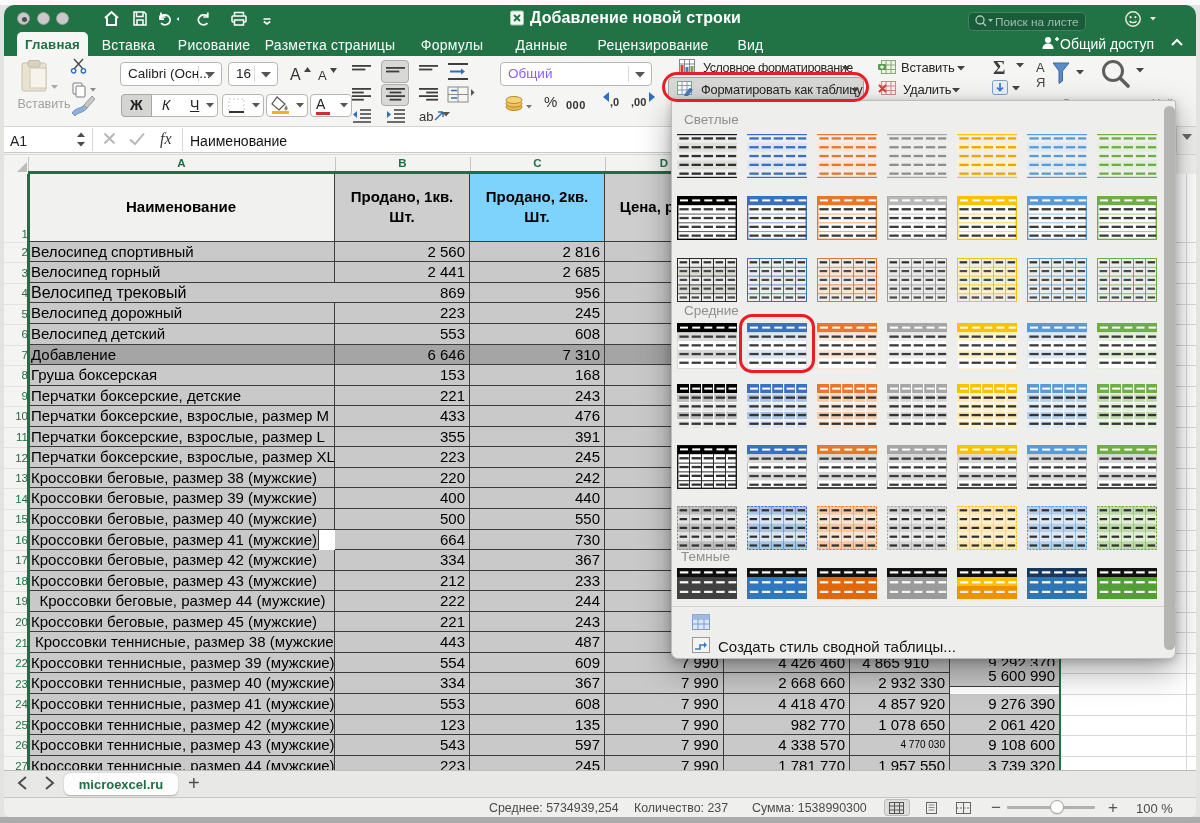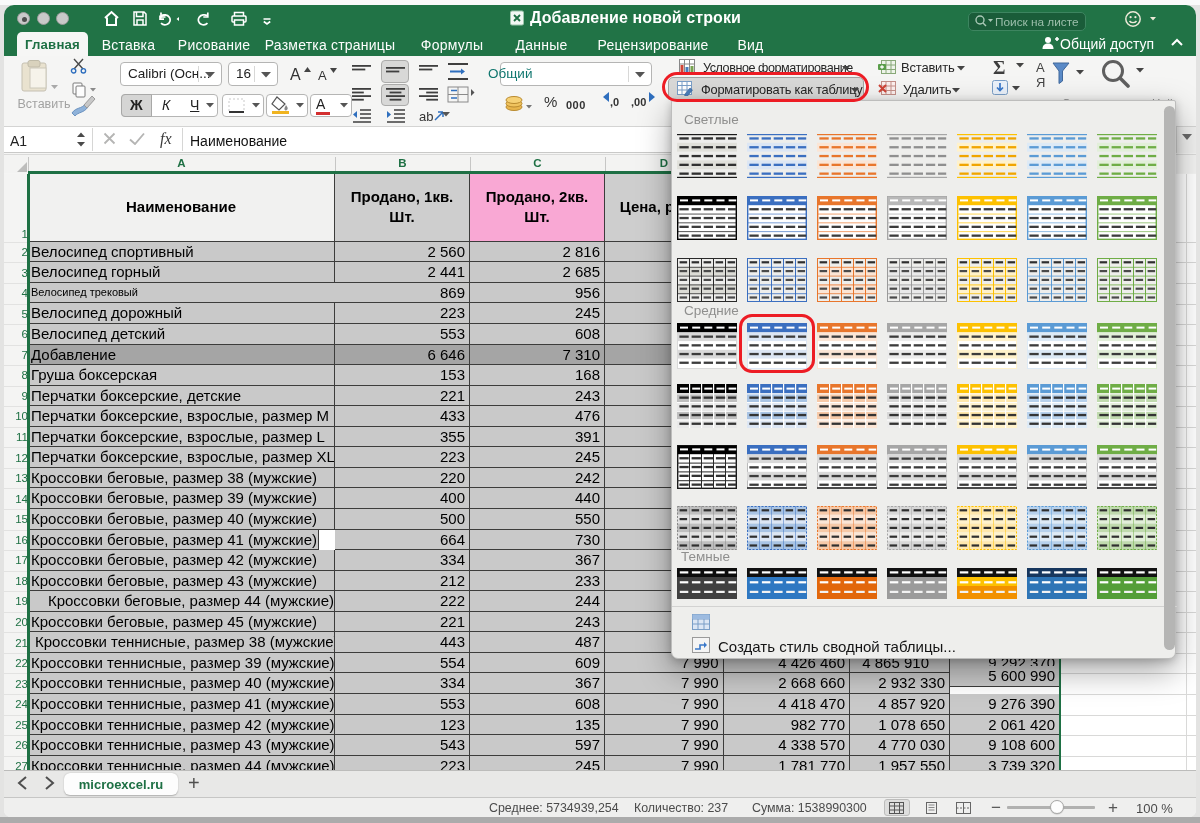--- a/index.html
+++ b/index.html
@@ -252,21 +252,21 @@
     </div>
 <div class="" style="position:absolute;left:415px;top:102px;"><span style="font-size:13px;color:#333">ab</span><svg width="12" height="12" style="margin-left:1px;display:inline">
         <path d="M1 11 L9 3 M9 3 v5 M9 3 h-5" stroke="#2f6fbe" stroke-width="1.5" fill="none"></path>
       </svg></div>
 <div class="" style="position:absolute;left:438px;top:107px;">
       <svg width="10" height="6">
         <path d="M0 0 l4 4.5 4 -4.5" fill="#555"></path>
       </svg>
     </div>
 <div class="" style="left:496px;top:57px;width:152px;height:24px;background:#fff;border:1px solid #b5b5b4;border-radius:4px;"></div>
-    <div class="" style="position:absolute;left:484px;top:60.75px;font-size:13.5px;color:#0f766e;">Общий</div>
+    <div class="" style="position:absolute;left:504px;top:60.75px;font-size:13.5px;color:#8b5cf6;">Общий</div>
     <div class="" style="position:absolute;left:631px;top:66.5px;">
       <svg width="10" height="6">
         <path d="M0 0 l5 5.5 5 -5.5" fill="#555"></path>
       </svg>
     </div>
     <div class="" style="left:624px;top:61px;width:1px;height:16px;background:#d8d8d7;"></div>
 <div class="" style="position:absolute;left:500px;top:87px;">
       <svg width="30" height="20">
         <ellipse cx="10" cy="15" rx="8" ry="3.5" fill="#e8b54c" stroke="#b98a2f"></ellipse>
         <ellipse cx="10" cy="11.5" rx="8" ry="3.5" fill="#f0c35e" stroke="#b98a2f"></ellipse>
@@ -511,42 +511,42 @@
       <div style="left:0;top:545.2px;width:24px;text-align:right;color:#1e7044;font-size:11.5px;">25</div>
       <div style="left:0;top:541.0px;width:28px;height:1px;background:#e2e2e1"></div>
       <div style="left:0;top:565.8px;width:24px;text-align:right;color:#1e7044;font-size:11.5px;">26</div>
       <div style="left:0;top:561.6px;width:28px;height:1px;background:#e2e2e1"></div>
       <div style="left:0;top:586.3px;width:24px;text-align:right;color:#1e7044;font-size:11.5px;">27</div>
       <div style="left:0;top:582.1px;width:28px;height:1px;background:#e2e2e1"></div>
     </div>
 <div style="position:absolute;left:0;top:0">
       <div style="position:absolute;left:24px;top:168.5px;width:307px;height:68.30000000000001px;background:#f1f1f0;border-right:1px solid #3c3c3b;border-bottom:1px solid #3c3c3b;display:flex;align-items:center;justify-content:center;text-align:center;font-weight:bold;font-size:15px;color:#000;line-height:1.35;">Наименование</div>
       <div style="position:absolute;left:331px;top:168.5px;width:135px;height:68.30000000000001px;background:#cecece;border-right:1px solid #3c3c3b;border-bottom:1px solid #3c3c3b;display:flex;align-items:center;justify-content:center;text-align:center;font-weight:bold;font-size:15px;color:#000;line-height:1.35;">Продано, 1кв.<br>Шт.</div>
-      <div style="position:absolute;left:466px;top:168.5px;width:135px;height:68.30000000000001px;background:#f9a8d4;border-right:1px solid #3c3c3b;border-bottom:1px solid #3c3c3b;display:flex;align-items:center;justify-content:center;text-align:center;font-weight:bold;font-size:15px;color:#000;line-height:1.35;">Продано, 2кв.<br>Шт.</div>
+      <div style="position:absolute;left:466px;top:168.5px;width:135px;height:68.30000000000001px;background:#7dd3fc;border-right:1px solid #3c3c3b;border-bottom:1px solid #3c3c3b;display:flex;align-items:center;justify-content:center;text-align:center;font-weight:bold;font-size:15px;color:#000;line-height:1.35;">Продано, 2кв.<br>Шт.</div>
       <div style="position:absolute;left:601px;top:168.5px;width:118.5px;height:68.30000000000001px;background:#cecece;border-right:1px solid #3c3c3b;border-bottom:1px solid #3c3c3b;display:flex;align-items:center;justify-content:center;text-align:center;font-weight:bold;font-size:15px;color:#000;line-height:1.35;">
         <span style="position:relative;left:-6px">Цена, руб.</span>
       </div>
       <div style="position:absolute;left:719.5px;top:168.5px;width:126.5px;height:68.30000000000001px;background:#cecece;border-right:1px solid #3c3c3b;border-bottom:1px solid #3c3c3b;"></div>
       <div style="position:absolute;left:846px;top:168.5px;width:100px;height:68.30000000000001px;background:#cecece;border-right:1px solid #3c3c3b;border-bottom:1px solid #3c3c3b;"></div>
       <div style="position:absolute;left:946px;top:168.5px;width:110px;height:68.30000000000001px;background:#cecece;border-right:1px solid #3c3c3b;border-bottom:1px solid #3c3c3b;"></div>
       <div style="position:absolute;left:24px;top:236.8px;width:307px;height:20.552999999999997px;background:#c9c9c9;border-right:1px solid #3c3c3b;border-bottom:1px solid #3c3c3b;font-size:15px;color:#000;font-weight:normal;text-align:left;line-height:19.552999999999997px;white-space:nowrap;overflow:hidden;padding-left:3px;">Велосипед спортивный</div>
       <div style="position:absolute;left:331px;top:236.8px;width:135px;height:20.552999999999997px;background:#c9c9c9;border-right:1px solid #3c3c3b;border-bottom:1px solid #3c3c3b;font-size:15px;color:#000;font-weight:normal;text-align:right;line-height:19.552999999999997px;white-space:nowrap;overflow:hidden;padding-right:4px;">2 560</div>
       <div style="position:absolute;left:466px;top:236.8px;width:135px;height:20.552999999999997px;background:#c9c9c9;border-right:1px solid #3c3c3b;border-bottom:1px solid #3c3c3b;font-size:15px;color:#000;font-weight:normal;text-align:right;line-height:19.552999999999997px;white-space:nowrap;overflow:hidden;padding-right:4px;">2 816</div>
       <div style="position:absolute;left:601px;top:236.8px;width:118.5px;height:20.552999999999997px;background:#c9c9c9;border-right:1px solid #3c3c3b;border-bottom:1px solid #3c3c3b;font-size:15px;color:#000;font-weight:normal;text-align:right;line-height:19.552999999999997px;white-space:nowrap;overflow:hidden;padding-right:4px;">7 990</div>
       <div style="position:absolute;left:719.5px;top:236.8px;width:126.5px;height:20.552999999999997px;background:#c9c9c9;border-right:1px solid #3c3c3b;border-bottom:1px solid #3c3c3b;"></div>
       <div style="position:absolute;left:846px;top:236.8px;width:100px;height:20.552999999999997px;background:#c9c9c9;border-right:1px solid #3c3c3b;border-bottom:1px solid #3c3c3b;"></div>
       <div style="position:absolute;left:946px;top:236.8px;width:110px;height:20.552999999999997px;background:#c9c9c9;border-right:1px solid #3c3c3b;border-bottom:1px solid #3c3c3b;"></div>
       <div style="position:absolute;left:24px;top:257.353px;width:307px;height:20.552999999999997px;background:#c9c9c9;border-right:1px solid #3c3c3b;border-bottom:1px solid #3c3c3b;font-size:15px;color:#000;font-weight:normal;text-align:left;line-height:19.552999999999997px;white-space:nowrap;overflow:hidden;padding-left:3px;">Велосипед горный</div>
       <div style="position:absolute;left:331px;top:257.353px;width:135px;height:20.552999999999997px;background:#c9c9c9;border-right:1px solid #3c3c3b;border-bottom:1px solid #3c3c3b;font-size:15px;color:#000;font-weight:normal;text-align:right;line-height:19.552999999999997px;white-space:nowrap;overflow:hidden;padding-right:4px;">2 441</div>
       <div style="position:absolute;left:466px;top:257.353px;width:135px;height:20.552999999999997px;background:#c9c9c9;border-right:1px solid #3c3c3b;border-bottom:1px solid #3c3c3b;font-size:15px;color:#000;font-weight:normal;text-align:right;line-height:19.552999999999997px;white-space:nowrap;overflow:hidden;padding-right:4px;">2 685</div>
       <div style="position:absolute;left:601px;top:257.353px;width:118.5px;height:20.552999999999997px;background:#c9c9c9;border-right:1px solid #3c3c3b;border-bottom:1px solid #3c3c3b;font-size:15px;color:#000;font-weight:normal;text-align:right;line-height:19.552999999999997px;white-space:nowrap;overflow:hidden;padding-right:4px;">7 990</div>
       <div style="position:absolute;left:719.5px;top:257.353px;width:126.5px;height:20.552999999999997px;background:#c9c9c9;border-right:1px solid #3c3c3b;border-bottom:1px solid #3c3c3b;"></div>
       <div style="position:absolute;left:846px;top:257.353px;width:100px;height:20.552999999999997px;background:#c9c9c9;border-right:1px solid #3c3c3b;border-bottom:1px solid #3c3c3b;"></div>
       <div style="position:absolute;left:946px;top:257.353px;width:110px;height:20.552999999999997px;background:#c9c9c9;border-right:1px solid #3c3c3b;border-bottom:1px solid #3c3c3b;"></div>
-      <div style="position:absolute;left:24px;top:277.906px;width:366px;height:20.552999999999997px;background:#c9c9c9;border-right:1px solid #3c3c3b;border-bottom:1px solid #3c3c3b;font-size:11px;color:#000;font-weight:normal;text-align:left;line-height:19.552999999999997px;white-space:nowrap;overflow:hidden;padding-left:3px;">Велосипед трековый</div>
+      <div style="position:absolute;left:24px;top:277.906px;width:366px;height:20.552999999999997px;background:#c9c9c9;border-right:1px solid #3c3c3b;border-bottom:1px solid #3c3c3b;font-size:16px;color:#000;font-weight:normal;text-align:left;line-height:19.552999999999997px;white-space:nowrap;overflow:hidden;padding-left:3px;">Велосипед трековый</div>
       <div style="position:absolute;left:331px;top:277.906px;width:135px;height:20.552999999999997px;background:#c9c9c9;border-right:1px solid #3c3c3b;border-bottom:1px solid #3c3c3b;font-size:15px;color:#000;font-weight:normal;text-align:right;line-height:19.552999999999997px;white-space:nowrap;overflow:hidden;padding-right:4px;">869</div>
       <div style="position:absolute;left:466px;top:277.906px;width:135px;height:20.552999999999997px;background:#c9c9c9;border-right:1px solid #3c3c3b;border-bottom:1px solid #3c3c3b;font-size:15px;color:#000;font-weight:normal;text-align:right;line-height:19.552999999999997px;white-space:nowrap;overflow:hidden;padding-right:4px;">956</div>
       <div style="position:absolute;left:601px;top:277.906px;width:118.5px;height:20.552999999999997px;background:#c9c9c9;border-right:1px solid #3c3c3b;border-bottom:1px solid #3c3c3b;font-size:15px;color:#000;font-weight:normal;text-align:right;line-height:19.552999999999997px;white-space:nowrap;overflow:hidden;padding-right:4px;">7 990</div>
       <div style="position:absolute;left:719.5px;top:277.906px;width:126.5px;height:20.552999999999997px;background:#c9c9c9;border-right:1px solid #3c3c3b;border-bottom:1px solid #3c3c3b;"></div>
       <div style="position:absolute;left:846px;top:277.906px;width:100px;height:20.552999999999997px;background:#c9c9c9;border-right:1px solid #3c3c3b;border-bottom:1px solid #3c3c3b;"></div>
       <div style="position:absolute;left:946px;top:277.906px;width:110px;height:20.552999999999997px;background:#c9c9c9;border-right:1px solid #3c3c3b;border-bottom:1px solid #3c3c3b;"></div>
       <div style="position:absolute;left:24px;top:298.459px;width:307px;height:20.552999999999997px;background:#c9c9c9;border-right:1px solid #3c3c3b;border-bottom:1px solid #3c3c3b;font-size:15px;color:#000;font-weight:normal;text-align:left;line-height:19.552999999999997px;white-space:nowrap;overflow:hidden;padding-left:3px;">Велосипед дорожный</div>
       <div style="position:absolute;left:331px;top:298.459px;width:135px;height:20.552999999999997px;background:#c9c9c9;border-right:1px solid #3c3c3b;border-bottom:1px solid #3c3c3b;font-size:15px;color:#000;font-weight:normal;text-align:right;line-height:19.552999999999997px;white-space:nowrap;overflow:hidden;padding-right:4px;">223</div>
       <div style="position:absolute;left:466px;top:298.459px;width:135px;height:20.552999999999997px;background:#c9c9c9;border-right:1px solid #3c3c3b;border-bottom:1px solid #3c3c3b;font-size:15px;color:#000;font-weight:normal;text-align:right;line-height:19.552999999999997px;white-space:nowrap;overflow:hidden;padding-right:4px;">245</div>
       <div style="position:absolute;left:601px;top:298.459px;width:118.5px;height:20.552999999999997px;background:#c9c9c9;border-right:1px solid #3c3c3b;border-bottom:1px solid #3c3c3b;font-size:15px;color:#000;font-weight:normal;text-align:right;line-height:19.552999999999997px;white-space:nowrap;overflow:hidden;padding-right:4px;">7 990</div>
@@ -637,21 +637,21 @@
       <div style="position:absolute;left:719.5px;top:545.095px;width:126.5px;height:20.552999999999997px;background:#c9c9c9;border-right:1px solid #3c3c3b;border-bottom:1px solid #3c3c3b;"></div>
       <div style="position:absolute;left:846px;top:545.095px;width:100px;height:20.552999999999997px;background:#c9c9c9;border-right:1px solid #3c3c3b;border-bottom:1px solid #3c3c3b;"></div>
       <div style="position:absolute;left:946px;top:545.095px;width:110px;height:20.552999999999997px;background:#c9c9c9;border-right:1px solid #3c3c3b;border-bottom:1px solid #3c3c3b;"></div>
       <div style="position:absolute;left:24px;top:565.648px;width:307px;height:20.552999999999997px;background:#c9c9c9;border-right:1px solid #3c3c3b;border-bottom:1px solid #3c3c3b;font-size:15px;color:#000;font-weight:normal;text-align:left;line-height:19.552999999999997px;white-space:nowrap;overflow:hidden;padding-left:3px;">Кроссовки беговые, размер 43 (мужские)</div>
       <div style="position:absolute;left:331px;top:565.648px;width:135px;height:20.552999999999997px;background:#c9c9c9;border-right:1px solid #3c3c3b;border-bottom:1px solid #3c3c3b;font-size:15px;color:#000;font-weight:normal;text-align:right;line-height:19.552999999999997px;white-space:nowrap;overflow:hidden;padding-right:4px;">212</div>
       <div style="position:absolute;left:466px;top:565.648px;width:135px;height:20.552999999999997px;background:#c9c9c9;border-right:1px solid #3c3c3b;border-bottom:1px solid #3c3c3b;font-size:15px;color:#000;font-weight:normal;text-align:right;line-height:19.552999999999997px;white-space:nowrap;overflow:hidden;padding-right:4px;">233</div>
       <div style="position:absolute;left:601px;top:565.648px;width:118.5px;height:20.552999999999997px;background:#c9c9c9;border-right:1px solid #3c3c3b;border-bottom:1px solid #3c3c3b;font-size:15px;color:#000;font-weight:normal;text-align:right;line-height:19.552999999999997px;white-space:nowrap;overflow:hidden;padding-right:4px;">7 990</div>
       <div style="position:absolute;left:719.5px;top:565.648px;width:126.5px;height:20.552999999999997px;background:#c9c9c9;border-right:1px solid #3c3c3b;border-bottom:1px solid #3c3c3b;"></div>
       <div style="position:absolute;left:846px;top:565.648px;width:100px;height:20.552999999999997px;background:#c9c9c9;border-right:1px solid #3c3c3b;border-bottom:1px solid #3c3c3b;"></div>
       <div style="position:absolute;left:946px;top:565.648px;width:110px;height:20.552999999999997px;background:#c9c9c9;border-right:1px solid #3c3c3b;border-bottom:1px solid #3c3c3b;"></div>
-      <div style="position:absolute;left:24px;top:586.201px;width:307px;height:20.552999999999997px;background:#c9c9c9;border-right:1px solid #3c3c3b;border-bottom:1px solid #3c3c3b;font-size:15px;color:#000;font-weight:normal;text-align:right;line-height:19.552999999999997px;white-space:nowrap;overflow:hidden;padding-left:3px;">Кроссовки беговые, размер 44 (мужские)</div>
+      <div style="position:absolute;left:24px;top:586.201px;width:307px;height:20.552999999999997px;background:#c9c9c9;border-right:1px solid #3c3c3b;border-bottom:1px solid #3c3c3b;font-size:15px;color:#000;font-weight:normal;text-align:center;line-height:19.552999999999997px;white-space:nowrap;overflow:hidden;padding-left:3px;">Кроссовки беговые, размер 44 (мужские)</div>
       <div style="position:absolute;left:331px;top:586.201px;width:135px;height:20.552999999999997px;background:#c9c9c9;border-right:1px solid #3c3c3b;border-bottom:1px solid #3c3c3b;font-size:15px;color:#000;font-weight:normal;text-align:right;line-height:19.552999999999997px;white-space:nowrap;overflow:hidden;padding-right:4px;">222</div>
       <div style="position:absolute;left:466px;top:586.201px;width:135px;height:20.552999999999997px;background:#c9c9c9;border-right:1px solid #3c3c3b;border-bottom:1px solid #3c3c3b;font-size:15px;color:#000;font-weight:normal;text-align:right;line-height:19.552999999999997px;white-space:nowrap;overflow:hidden;padding-right:4px;">244</div>
       <div style="position:absolute;left:601px;top:586.201px;width:118.5px;height:20.552999999999997px;background:#c9c9c9;border-right:1px solid #3c3c3b;border-bottom:1px solid #3c3c3b;font-size:15px;color:#000;font-weight:normal;text-align:right;line-height:19.552999999999997px;white-space:nowrap;overflow:hidden;padding-right:4px;">7 990</div>
       <div style="position:absolute;left:719.5px;top:586.201px;width:126.5px;height:20.552999999999997px;background:#c9c9c9;border-right:1px solid #3c3c3b;border-bottom:1px solid #3c3c3b;"></div>
       <div style="position:absolute;left:846px;top:586.201px;width:100px;height:20.552999999999997px;background:#c9c9c9;border-right:1px solid #3c3c3b;border-bottom:1px solid #3c3c3b;"></div>
       <div style="position:absolute;left:946px;top:586.201px;width:110px;height:20.552999999999997px;background:#c9c9c9;border-right:1px solid #3c3c3b;border-bottom:1px solid #3c3c3b;"></div>
       <div style="position:absolute;left:24px;top:606.754px;width:307px;height:20.552999999999997px;background:#c9c9c9;border-right:1px solid #3c3c3b;border-bottom:1px solid #3c3c3b;font-size:15px;color:#000;font-weight:normal;text-align:left;line-height:19.552999999999997px;white-space:nowrap;overflow:hidden;padding-left:3px;">Кроссовки беговые, размер 45 (мужские)</div>
       <div style="position:absolute;left:331px;top:606.754px;width:135px;height:20.552999999999997px;background:#c9c9c9;border-right:1px solid #3c3c3b;border-bottom:1px solid #3c3c3b;font-size:15px;color:#000;font-weight:normal;text-align:right;line-height:19.552999999999997px;white-space:nowrap;overflow:hidden;padding-right:4px;">221</div>
       <div style="position:absolute;left:466px;top:606.754px;width:135px;height:20.552999999999997px;background:#c9c9c9;border-right:1px solid #3c3c3b;border-bottom:1px solid #3c3c3b;font-size:15px;color:#000;font-weight:normal;text-align:right;line-height:19.552999999999997px;white-space:nowrap;overflow:hidden;padding-right:4px;">243</div>
       <div style="position:absolute;left:601px;top:606.754px;width:118.5px;height:20.552999999999997px;background:#c9c9c9;border-right:1px solid #3c3c3b;border-bottom:1px solid #3c3c3b;font-size:15px;color:#000;font-weight:normal;text-align:right;line-height:19.552999999999997px;white-space:nowrap;overflow:hidden;padding-right:4px;">7 990</div>
@@ -691,21 +691,21 @@
       <div style="position:absolute;left:466px;top:709.519px;width:135px;height:20.55300000000011px;background:#c9c9c9;border-right:1px solid #3c3c3b;border-bottom:1px solid #3c3c3b;font-size:15px;color:#000;font-weight:normal;text-align:right;line-height:19.55300000000011px;white-space:nowrap;overflow:hidden;padding-right:4px;">135</div>
       <div style="position:absolute;left:601px;top:709.519px;width:118.5px;height:20.55300000000011px;background:#c9c9c9;border-right:1px solid #3c3c3b;border-bottom:1px solid #3c3c3b;font-size:15px;color:#000;font-weight:normal;text-align:right;line-height:19.55300000000011px;white-space:nowrap;overflow:hidden;padding-right:4px;">7 990</div>
       <div style="position:absolute;left:719.5px;top:709.519px;width:126.5px;height:20.55300000000011px;background:#c9c9c9;border-right:1px solid #3c3c3b;border-bottom:1px solid #3c3c3b;font-size:15px;color:#000;font-weight:normal;text-align:right;line-height:19.55300000000011px;white-space:nowrap;overflow:hidden;padding-right:4px;">982 770</div>
       <div style="position:absolute;left:846px;top:709.519px;width:100px;height:20.55300000000011px;background:#c9c9c9;border-right:1px solid #3c3c3b;border-bottom:1px solid #3c3c3b;font-size:15px;color:#000;font-weight:normal;text-align:right;line-height:19.55300000000011px;white-space:nowrap;overflow:hidden;padding-right:4px;">1 078 650</div>
       <div style="position:absolute;left:946px;top:709.519px;width:110px;height:20.55300000000011px;background:#c9c9c9;border-right:1px solid #3c3c3b;border-bottom:1px solid #3c3c3b;font-size:15px;color:#000;font-weight:normal;text-align:right;line-height:19.55300000000011px;white-space:nowrap;overflow:hidden;padding-right:4px;">2 061 420</div>
       <div style="position:absolute;left:24px;top:730.0720000000001px;width:307px;height:20.552999999999884px;background:#c9c9c9;border-right:1px solid #3c3c3b;border-bottom:1px solid #3c3c3b;font-size:15px;color:#000;font-weight:normal;text-align:left;line-height:19.552999999999884px;white-space:nowrap;overflow:hidden;padding-left:3px;">Кроссовки теннисные, размер 43 (мужские)</div>
       <div style="position:absolute;left:331px;top:730.0720000000001px;width:135px;height:20.552999999999884px;background:#c9c9c9;border-right:1px solid #3c3c3b;border-bottom:1px solid #3c3c3b;font-size:15px;color:#000;font-weight:normal;text-align:right;line-height:19.552999999999884px;white-space:nowrap;overflow:hidden;padding-right:4px;">543</div>
       <div style="position:absolute;left:466px;top:730.0720000000001px;width:135px;height:20.552999999999884px;background:#c9c9c9;border-right:1px solid #3c3c3b;border-bottom:1px solid #3c3c3b;font-size:15px;color:#000;font-weight:normal;text-align:right;line-height:19.552999999999884px;white-space:nowrap;overflow:hidden;padding-right:4px;">597</div>
       <div style="position:absolute;left:601px;top:730.0720000000001px;width:118.5px;height:20.552999999999884px;background:#c9c9c9;border-right:1px solid #3c3c3b;border-bottom:1px solid #3c3c3b;font-size:15px;color:#000;font-weight:normal;text-align:right;line-height:19.552999999999884px;white-space:nowrap;overflow:hidden;padding-right:4px;">7 990</div>
       <div style="position:absolute;left:719.5px;top:730.0720000000001px;width:126.5px;height:20.552999999999884px;background:#c9c9c9;border-right:1px solid #3c3c3b;border-bottom:1px solid #3c3c3b;font-size:15px;color:#000;font-weight:normal;text-align:right;line-height:19.552999999999884px;white-space:nowrap;overflow:hidden;padding-right:4px;">4 338 570</div>
-      <div style="position:absolute;left:846px;top:730.0720000000001px;width:100px;height:20.552999999999884px;background:#c9c9c9;border-right:1px solid #3c3c3b;border-bottom:1px solid #3c3c3b;font-size:15px;color:#000;font-weight:normal;text-align:right;line-height:19.552999999999884px;white-space:nowrap;overflow:hidden;padding-right:4px;">4 770 030</div>
+      <div style="position:absolute;left:846px;top:730.0720000000001px;width:100px;height:20.552999999999884px;background:#c9c9c9;border-right:1px solid #3c3c3b;border-bottom:1px solid #3c3c3b;font-size:10px;color:#000;font-weight:normal;text-align:right;line-height:19.552999999999884px;white-space:nowrap;overflow:hidden;padding-right:4px;">4 770 030</div>
       <div style="position:absolute;left:946px;top:730.0720000000001px;width:110px;height:20.552999999999884px;background:#c9c9c9;border-right:1px solid #3c3c3b;border-bottom:1px solid #3c3c3b;font-size:15px;color:#000;font-weight:normal;text-align:right;line-height:19.552999999999884px;white-space:nowrap;overflow:hidden;padding-right:4px;">9 108 600</div>
       <div style="position:absolute;left:24px;top:750.625px;width:307px;height:20.55300000000011px;background:#c9c9c9;border-right:1px solid #3c3c3b;border-bottom:1px solid #3c3c3b;font-size:15px;color:#000;font-weight:normal;text-align:left;line-height:19.55300000000011px;white-space:nowrap;overflow:hidden;padding-left:3px;">Кроссовки теннисные, размер 44 (мужские)</div>
       <div style="position:absolute;left:331px;top:750.625px;width:135px;height:20.55300000000011px;background:#c9c9c9;border-right:1px solid #3c3c3b;border-bottom:1px solid #3c3c3b;font-size:15px;color:#000;font-weight:normal;text-align:right;line-height:19.55300000000011px;white-space:nowrap;overflow:hidden;padding-right:4px;">223</div>
       <div style="position:absolute;left:466px;top:750.625px;width:135px;height:20.55300000000011px;background:#c9c9c9;border-right:1px solid #3c3c3b;border-bottom:1px solid #3c3c3b;font-size:15px;color:#000;font-weight:normal;text-align:right;line-height:19.55300000000011px;white-space:nowrap;overflow:hidden;padding-right:4px;">245</div>
       <div style="position:absolute;left:601px;top:750.625px;width:118.5px;height:20.55300000000011px;background:#c9c9c9;border-right:1px solid #3c3c3b;border-bottom:1px solid #3c3c3b;font-size:15px;color:#000;font-weight:normal;text-align:right;line-height:19.55300000000011px;white-space:nowrap;overflow:hidden;padding-right:4px;">7 990</div>
       <div style="position:absolute;left:719.5px;top:750.625px;width:126.5px;height:20.55300000000011px;background:#c9c9c9;border-right:1px solid #3c3c3b;border-bottom:1px solid #3c3c3b;font-size:15px;color:#000;font-weight:normal;text-align:right;line-height:19.55300000000011px;white-space:nowrap;overflow:hidden;padding-right:4px;">1 781 770</div>
       <div style="position:absolute;left:846px;top:750.625px;width:100px;height:20.55300000000011px;background:#c9c9c9;border-right:1px solid #3c3c3b;border-bottom:1px solid #3c3c3b;font-size:15px;color:#000;font-weight:normal;text-align:right;line-height:19.55300000000011px;white-space:nowrap;overflow:hidden;padding-right:4px;">1 957 550</div>
       <div style="position:absolute;left:946px;top:750.625px;width:110px;height:20.55300000000011px;background:#c9c9c9;border-right:1px solid #3c3c3b;border-bottom:1px solid #3c3c3b;font-size:15px;color:#000;font-weight:normal;text-align:right;line-height:19.55300000000011px;white-space:nowrap;overflow:hidden;padding-right:4px;">3 739 320</div>
     </div>
 <div class="" style="left:23px;top:168.5px;width:2.5px;height:596.5px;background:#1e7044;"></div>

